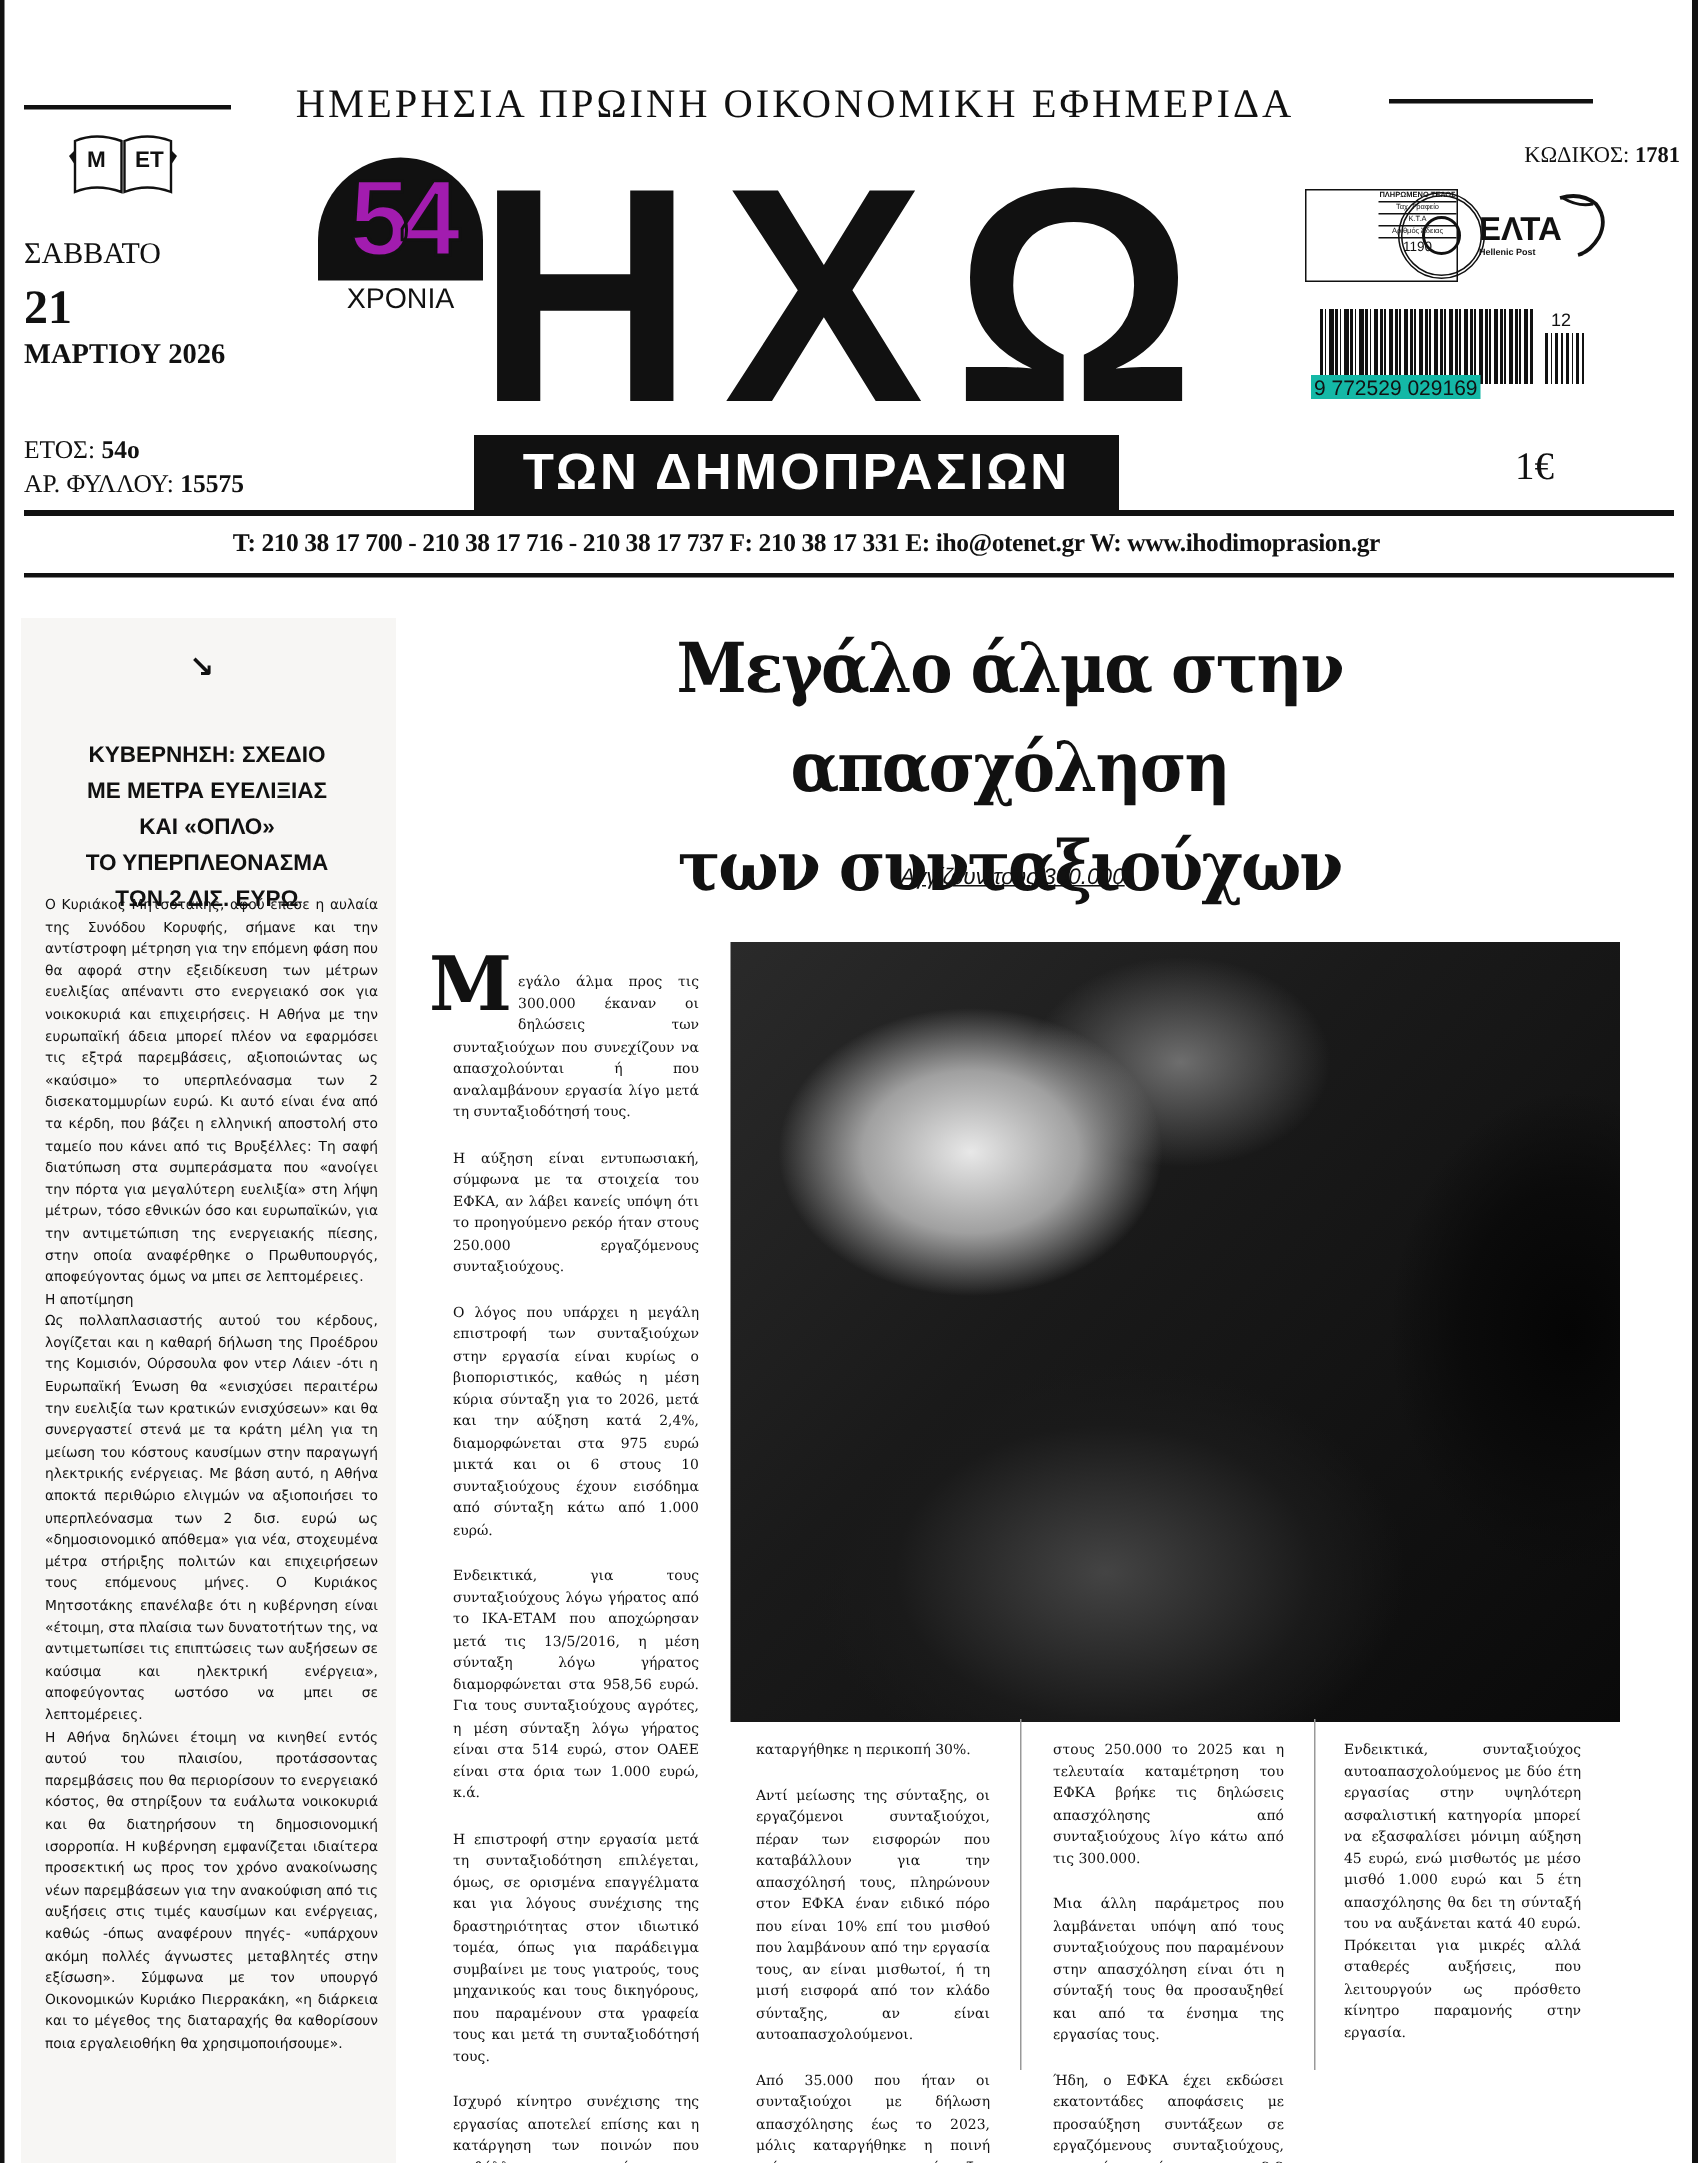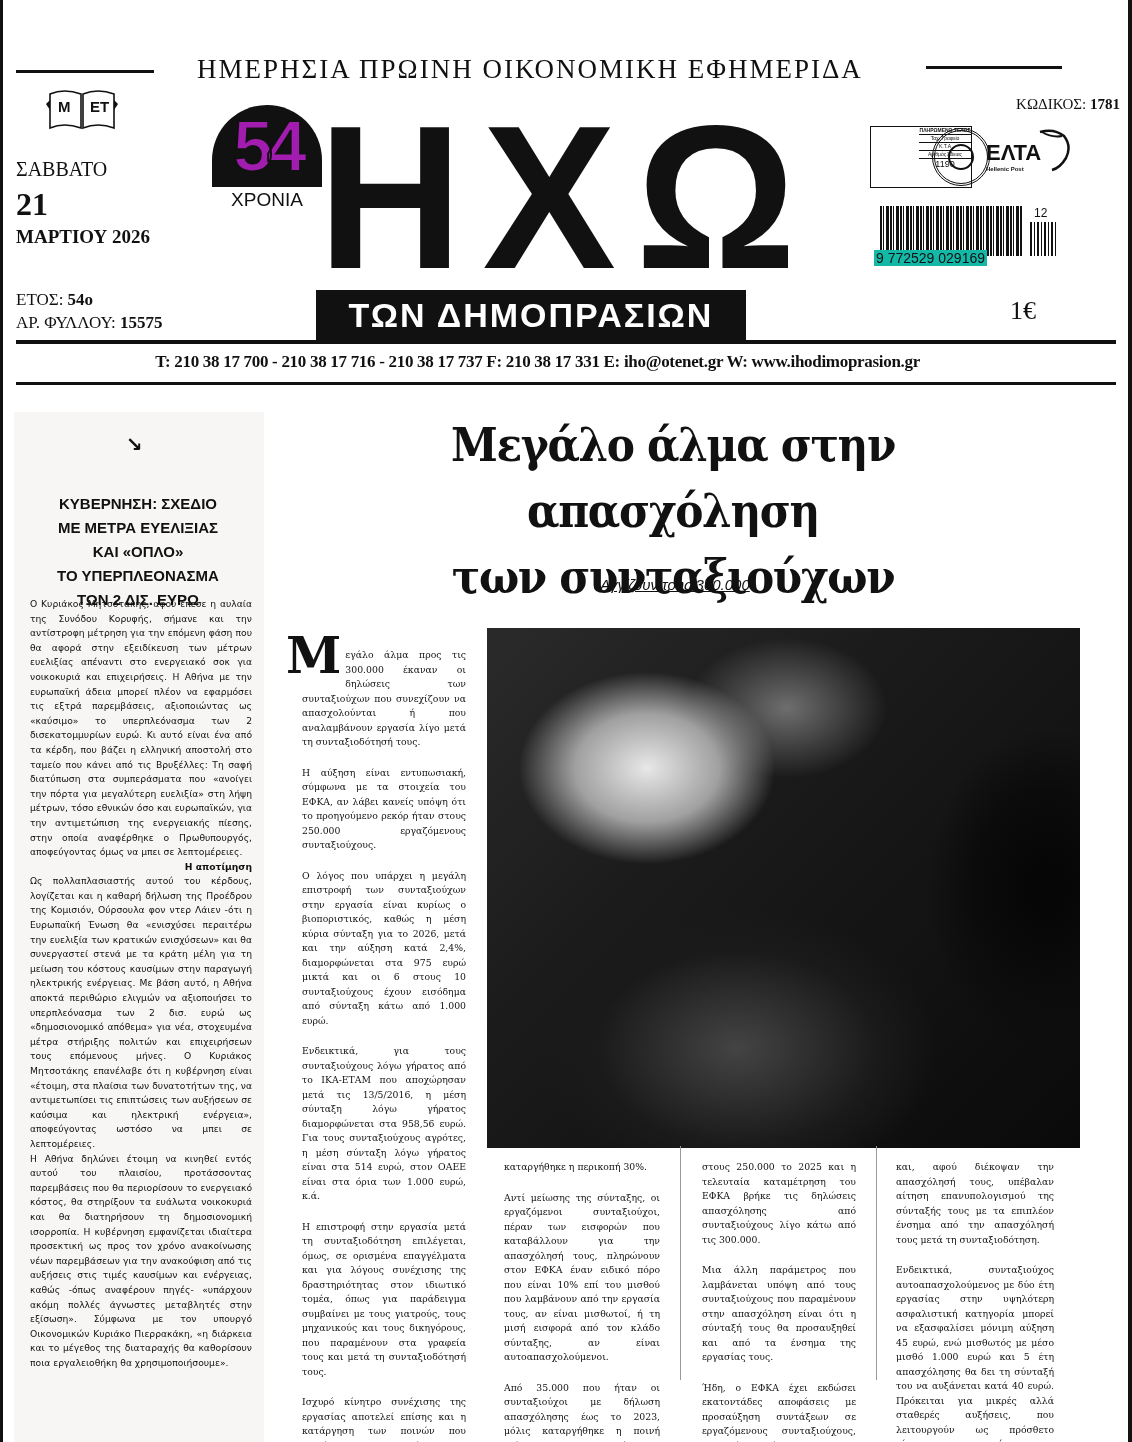--- a/index.html
+++ b/index.html
@@ -39,21 +39,21 @@
   .price { left:1010px; top:296px; font-family:"Liberation Serif", serif; font-size:26px; }
 
   .contacts { left:0; top:352px; width:920px; text-align:right; font-family:"Liberation Serif", serif; font-weight:bold; font-size:17px; letter-spacing:-0.3px; }
 
   
   .side-box { left:14px; top:412px; width:250px; height:1030px; background:#f7f6f4; }
   .arrow { left:126px; top:432px; font-family:"DejaVu Sans", sans-serif; font-size:20px; font-weight:bold; }
   .side-head { left:20px; top:468px; width:236px; text-align:center; font-family:"Liberation Sans", sans-serif; font-weight:bold; font-size:15px; line-height:24px;margin-top:24px; }
   .side-body { left:30px; top:597px; width:222px; font-family:"DejaVu Sans", sans-serif; font-size:9.2px; line-height:14.6px; text-align:justify; }
   .side-body p { margin:0; }
-  .side-body .sub { text-align:right; font-weight:bold; }
+  .side-body .sub { text-align:left; font-weight:normal; }
 
   
   .headline { left:278px; top:412px; width:790px; text-align:center; font-family:"DejaVu Serif", serif; font-weight:bold; font-size:46px; line-height:66px; letter-spacing:-1.5px; transform:scaleX(0.92); transform-origin:center top; }
   .kicker { left:540px; top:576px; width:270px; text-align:center; font-family:"Liberation Sans", sans-serif; font-size:15px; text-decoration:underline; font-style:italic; }
 
   .photo { left:487px; top:628px; width:593px; height:520px; background:
      radial-gradient(ellipse 120px 160px at 560px 260px, #050505 0%, #0b0b0b 60%, transparent 100%),
      radial-gradient(ellipse 160px 120px at 160px 140px, #e8e8e8 0%, #a0a0a0 45%, transparent 80%),
      radial-gradient(ellipse 100px 70px at 300px 80px, #6e6e6e 0%, transparent 100%),
      radial-gradient(ellipse 200px 140px at 250px 420px, #444 0%, #1a1a1a 70%, transparent 100%),
@@ -185,15 +185,14 @@
   <p>Από 35.000 που ήταν οι συνταξιούχοι με δήλωση απασχόλησης έως το 2023, μόλις καταργήθηκε η ποινή μείωσης της σύνταξης αυξήθηκαν στους 150.000 το 2024, έφτασαν</p>
 </div>
 <div class="col-divider" style="left:680px;"></div>
 <div class="col col3">
   <p>στους 250.000 το 2025 και η τελευταία καταμέτρηση του ΕΦΚΑ βρήκε τις δηλώσεις απασχόλησης από συνταξιούχους λίγο κάτω από τις 300.000.</p>
   <p>Μια άλλη παράμετρος που λαμβάνεται υπόψη από τους συνταξιούχους που παραμένουν στην απασχόληση είναι ότι η σύνταξή τους θα προσαυξηθεί και από τα ένσημα της εργασίας τους.</p>
   <p>Ήδη, ο ΕΦΚΑ έχει εκδώσει εκατοντάδες αποφάσεις με προσαύξηση συντάξεων σε εργαζόμενους συνταξιούχους, οι οποίοι εργάστηκαν για 2-3 χρόνια μετά τη συνταξιοδότηση</p>
 </div>
 <div class="col-divider" style="left:876px;"></div>
 <div class="col col4">
-  <p>και, αφού διέκοψαν την απασχόλησή τους, υπέβαλαν αίτηση επανυπολογισμού της σύνταξής τους με τα επιπλέον ένσημα από την απασχόλησή τους μετά τη συνταξιοδότηση.</p>
   <p>Ενδεικτικά, συνταξιούχος αυτοαπασχολούμενος με δύο έτη εργασίας στην υψηλότερη ασφαλιστική κατηγορία μπορεί να εξασφαλίσει μόνιμη αύξηση 45 ευρώ, ενώ μισθωτός με μέσο μισθό 1.000 ευρώ και 5 έτη απασχόλησης θα δει τη σύνταξή του να αυξάνεται κατά 40 ευρώ. Πρόκειται για μικρές αλλά σταθερές αυξήσεις, που λειτουργούν ως πρόσθετο κίνητρο παραμονής στην εργασία.</p>
 </div>
 
 </body></html>

